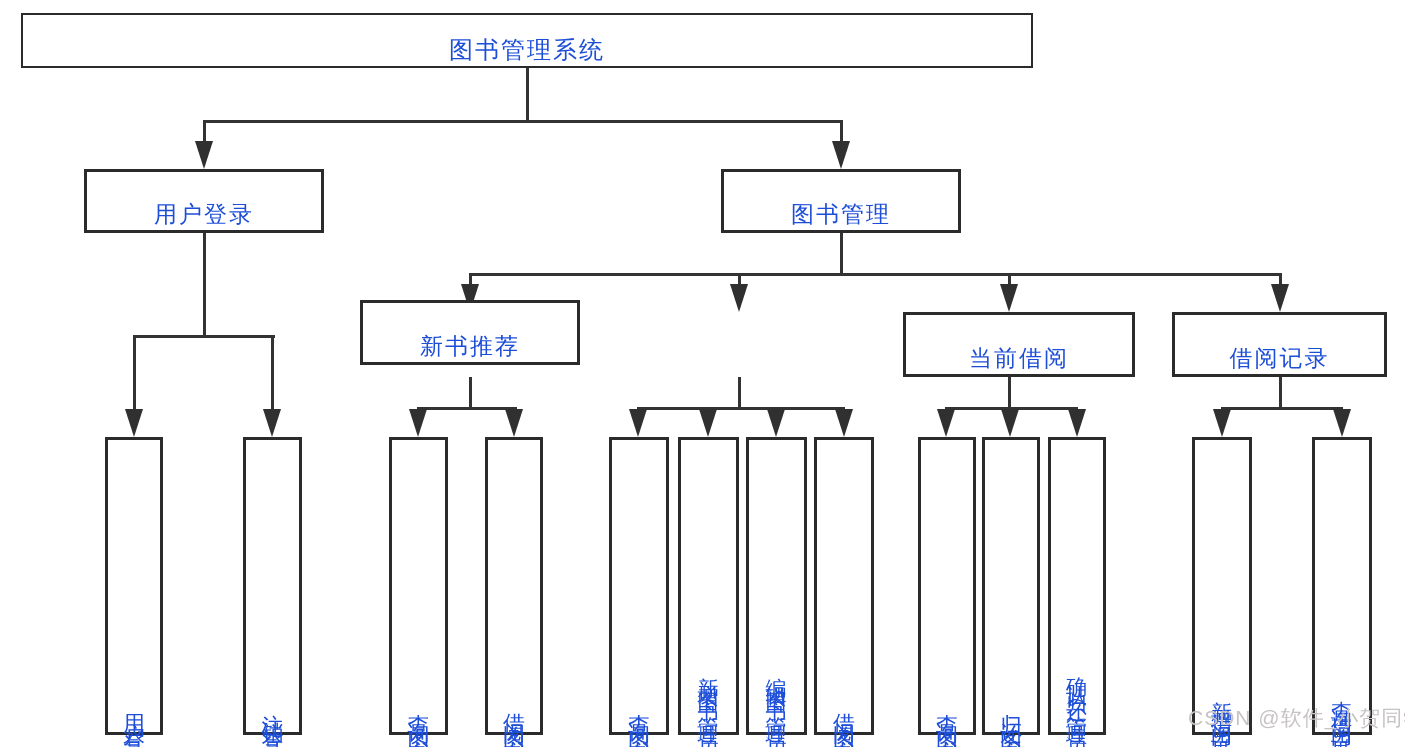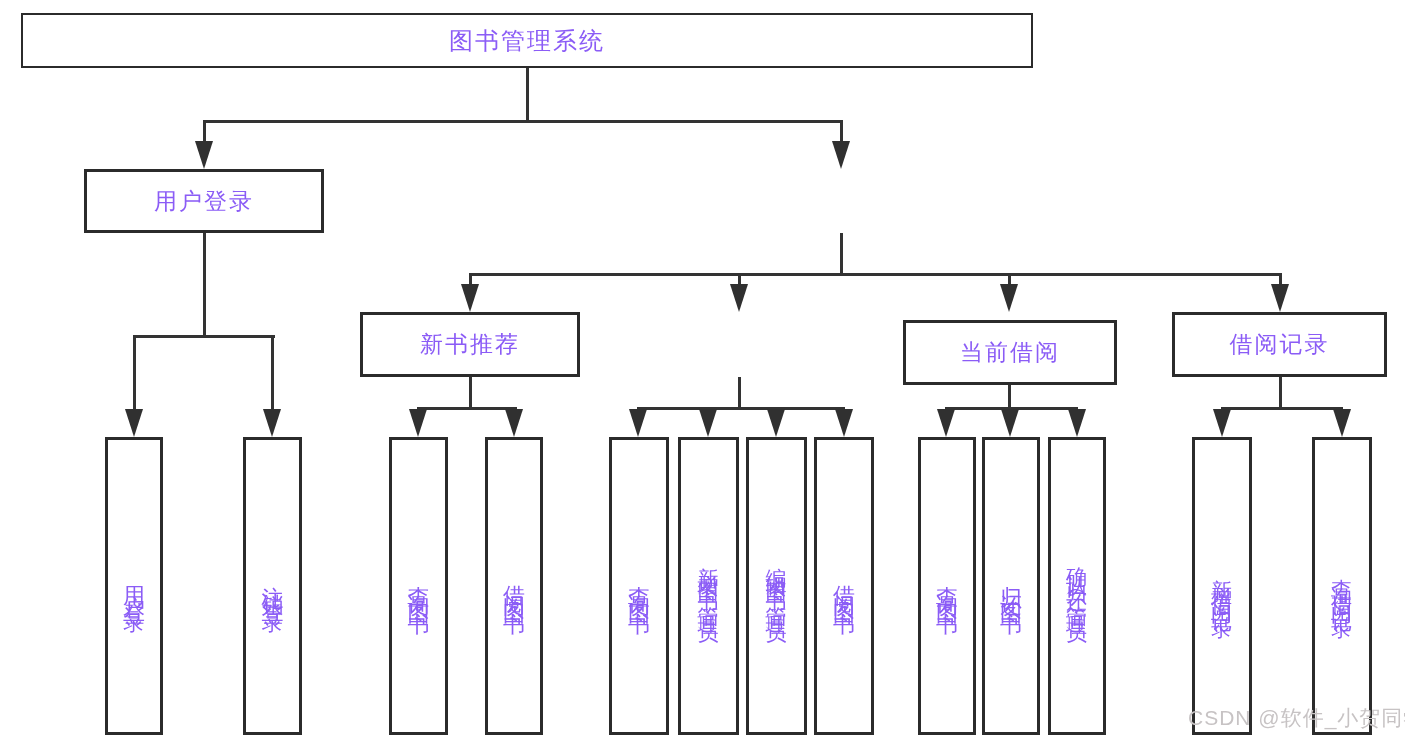--- a/index.html
+++ b/index.html
@@ -4,22 +4,22 @@
 <style>
   html,body{margin:0;padding:0;background:#ffffff;}
   body{font-family:"Liberation Sans","DejaVu Sans",sans-serif;}
   #canvas{position:relative;width:1405px;height:747px;background:#ffffff;overflow:hidden;}
 
   
   .node{
     position:absolute;
     border:3px solid #2b2b2b;
     background:#ffffff;
-    display:flex;align-items:center;justify-content:center;
-    color:#8b5cf6;
+    display:flex;align-items:flex-end;justify-content:center;
+    color:#1d4ed8;
     box-sizing:border-box;
   }
   .node.root{border-width:2px;font-size:24px;letter-spacing:2px;}
   .node.h{font-size:23px;letter-spacing:2px;}
   .node.v{font-size:22px;}
   .vtext{
     writing-mode:vertical-rl;
     text-orientation:mixed;
     letter-spacing:9px;
     line-height:1;
@@ -104,25 +104,28 @@
   <div class="arrow" style="left:1213px;top:409px;"></div>
   <div class="arrow" style="left:1333px;top:409px;"></div>
 
   <div class="node root" style="left:21px;top:13px;width:1012px;height:55px;">
     <span>图书管理系统</span>
   </div>
 
   <div class="node h" style="left:84px;top:169px;width:240px;height:64px;">
     <span>用户登录</span>
   </div>
+  <div class="node h" style="left:721px;top:169px;width:240px;height:64px;">
+    <span>图书管理</span>
+  </div>
 
-  <div class="node h" style="left:360px;top:312px;width:220px;height:65px;">
+  <div class="node h" style="left:360px;top:300px;width:220px;height:65px;">
     <span>新书推荐</span>
   </div>
-  <div class="node h" style="left:903px;top:312px;width:214px;height:65px;margin-top:8px;">
+  <div class="node h" style="left:903px;top:312px;width:232px;height:65px;">
     <span>当前借阅</span>
   </div>
   <div class="node h" style="left:1172px;top:312px;width:215px;height:65px;">
     <span>借阅记录</span>
   </div>
 
   <div class="node v" style="left:105px;top:437px;width:58px;height:298px;">
     <span class="vtext">用户登录</span>
   </div>
   <div class="node v" style="left:243px;top:437px;width:59px;height:298px;">

